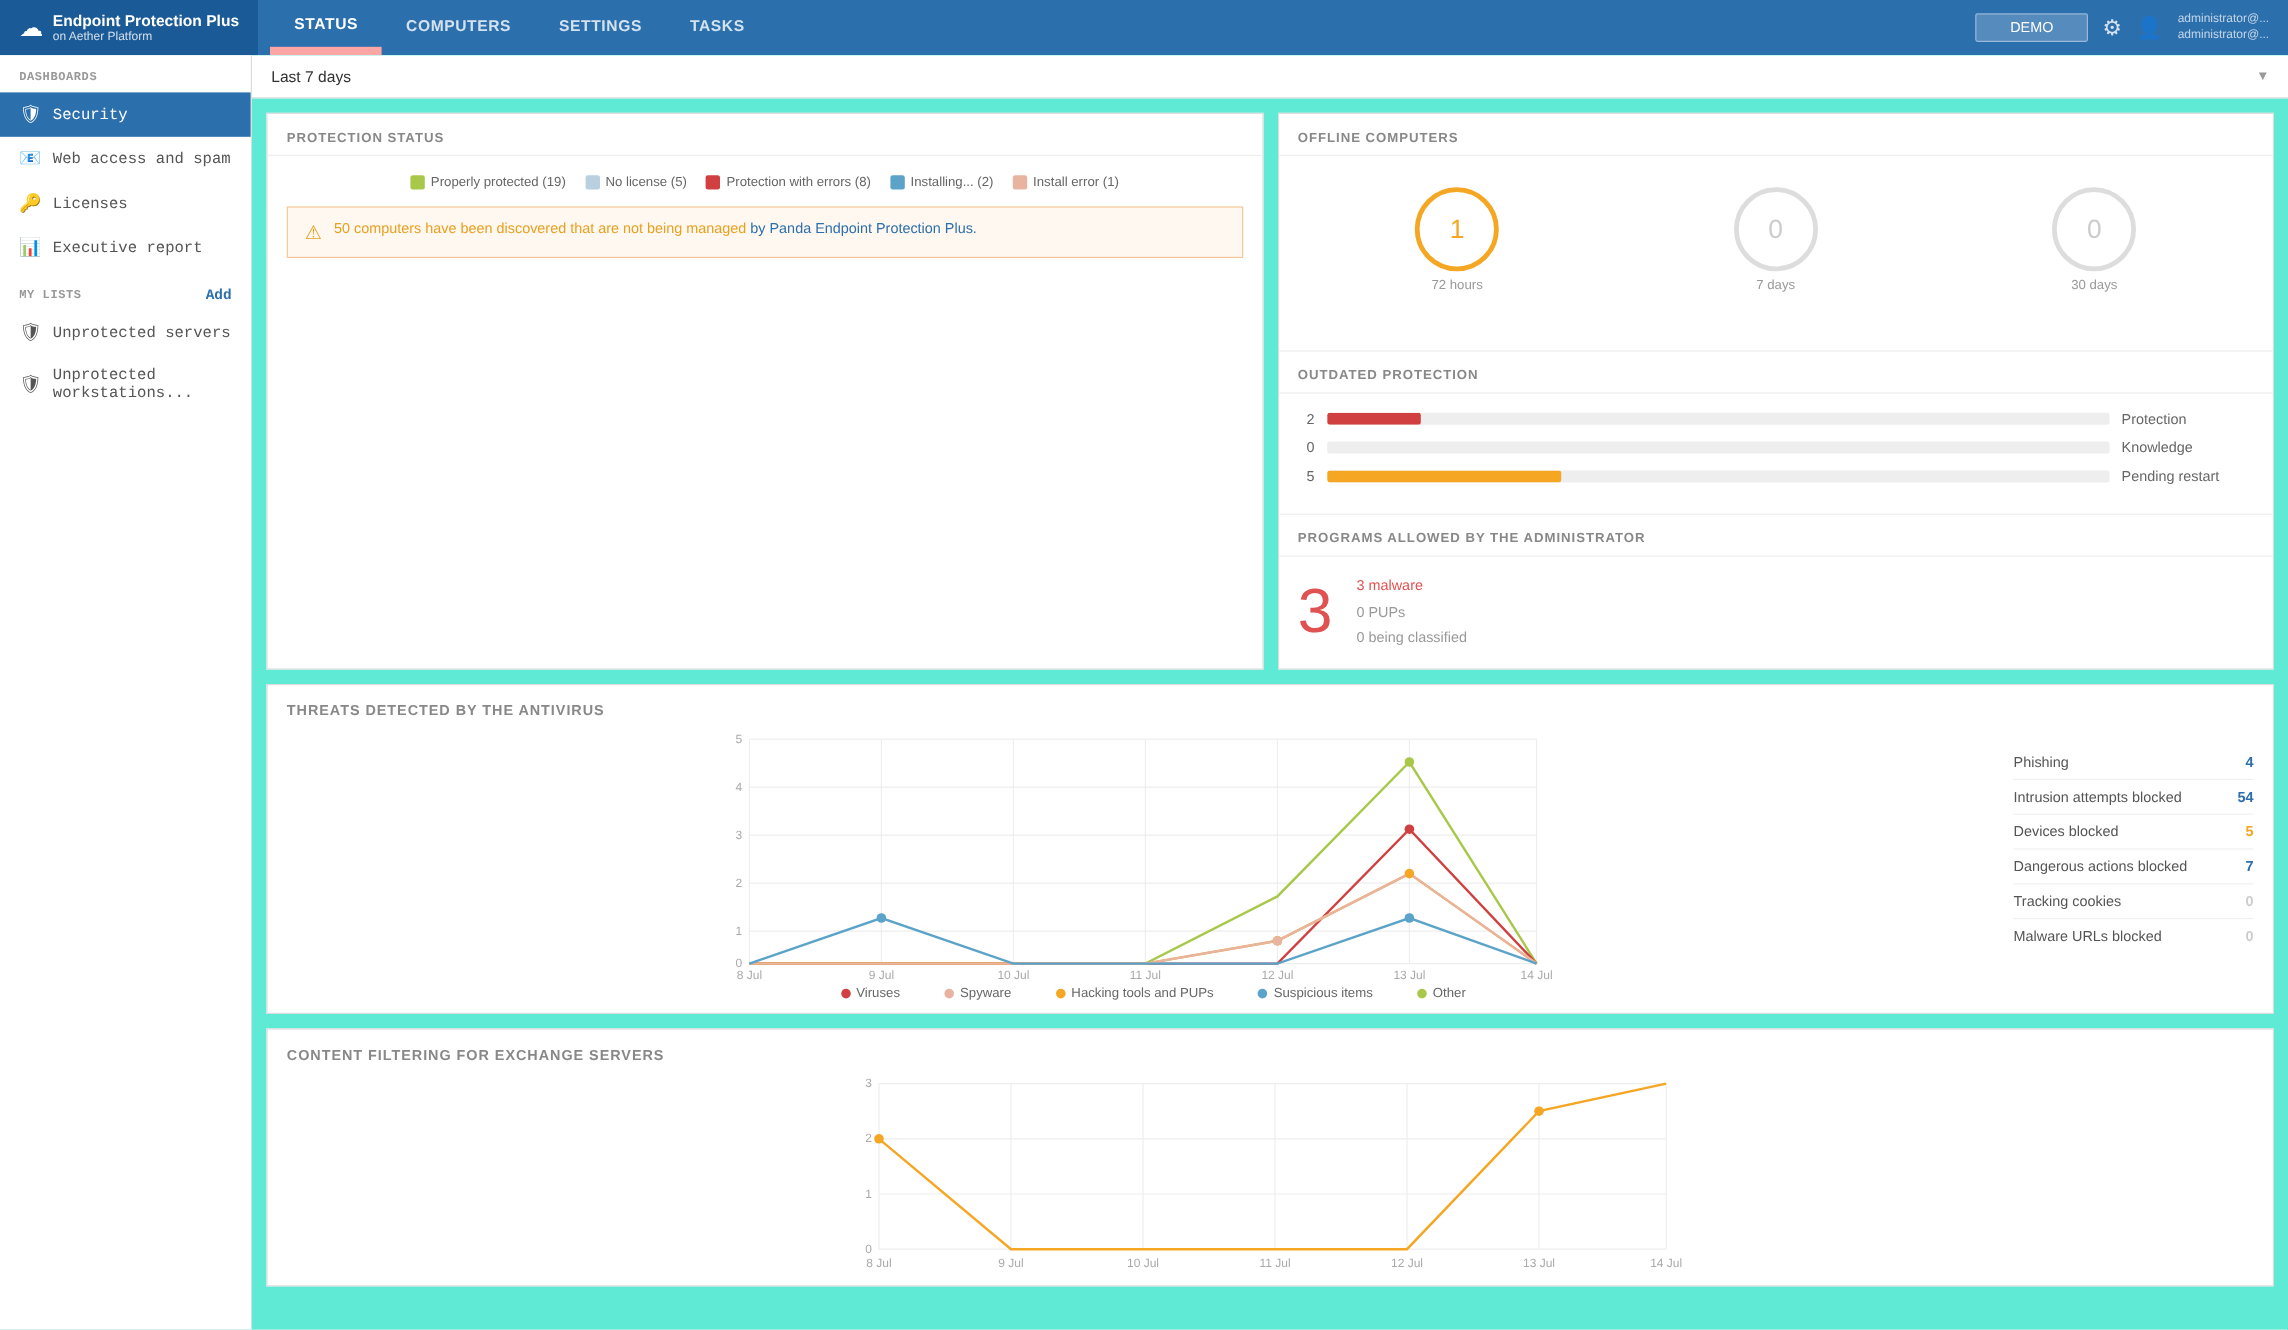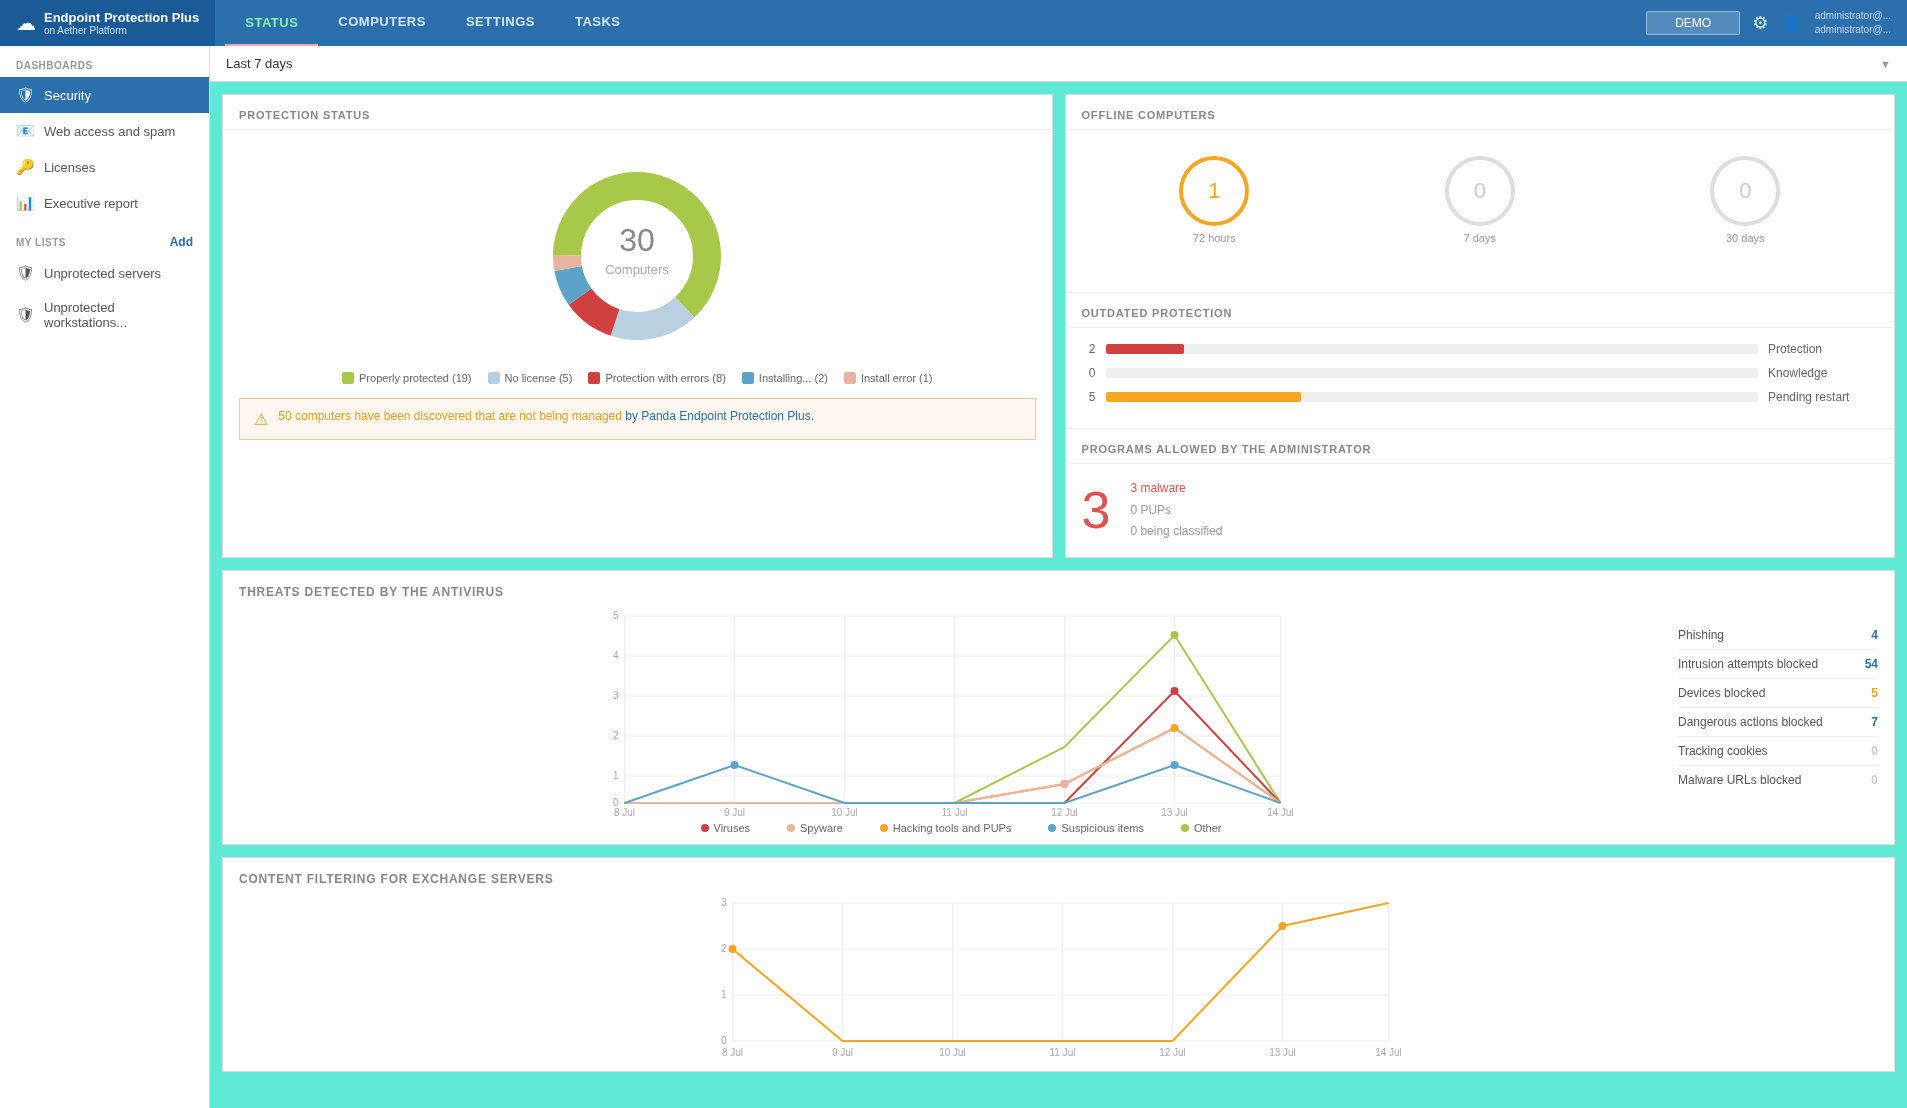--- a/index.html
+++ b/index.html
@@ -29,21 +29,21 @@
       display: flex; align-items: center;
       padding: 0 20px;
       height: 100%;
       font-size: 13px;
       font-weight: bold;
       color: rgba(255,255,255,0.8);
       cursor: pointer;
       border-bottom: 3px solid transparent;
       letter-spacing: 0.5px;
     }
-    .nav-tab.active { color: #86efac; border-bottom: 2px solid #fca5a5; }
+    .nav-tab.active { color: #ffffff; border-bottom: 7px solid #fca5a5; }
     .nav-right { margin-left: auto; display: flex; align-items: center; gap: 12px; padding-right: 16px; }
     .demo-btn {
       background: rgba(255,255,255,0.2);
       border: 1px solid rgba(255,255,255,0.4);
       color: white;
       padding: 4px 28px;
       font-size: 12px;
       cursor: pointer;
       border-radius: 2px;
     }
@@ -53,20 +53,21 @@
     
     .layout { display: flex; height: calc(100vh - 46px); }
 
     
     .sidebar {
       width: 210px;
       min-width: 210px;
       background: white;
       border-right: 1px solid #ddd;
       overflow-y: auto;
+      font-family: Liberation Mono, monospace;
     }
     .sidebar-section-title {
       font-size: 10px;
       font-weight: bold;
       color: #999;
       padding: 14px 16px 6px;
       letter-spacing: 0.5px;
     }
     .sidebar-item {
       display: flex;
@@ -344,40 +345,20 @@
         <option>Last 90 days</option>
       </select>
       <span class="dropdown-arrow">▼</span>
     </div>
 
     <div class="panels-row">
 
       <div class="panel panel-left">
         <div class="panel-title">PROTECTION STATUS</div>
         <div class="protection-body">
-          <div class="donut-container">
-            <svg class="donut-svg" width="200" height="200" viewBox="0 0 200 200">
-
-              <circle cx="100" cy="100" r="70" fill="none" stroke="#a8c84a" stroke-width="28" stroke-dasharray="277.1 162.7" stroke-dashoffset="109.95" transform="rotate(-90 100 100)"></circle>
-
-              <circle cx="100" cy="100" r="70" fill="none" stroke="#b8d0e0" stroke-width="28" stroke-dasharray="74.8 365" stroke-dashoffset="-167.15" transform="rotate(-90 100 100)"></circle>
-
-              <circle cx="100" cy="100" r="70" fill="none" stroke="#d04040" stroke-width="28" stroke-dasharray="44 395.8" stroke-dashoffset="-241.95" transform="rotate(-90 100 100)"></circle>
-
-              <circle cx="100" cy="100" r="70" fill="none" stroke="#5ba3c9" stroke-width="28" stroke-dasharray="30.8 409" stroke-dashoffset="-285.95" transform="rotate(-90 100 100)"></circle>
-
-              <circle cx="100" cy="100" r="70" fill="none" stroke="#e8b4a0" stroke-width="28" stroke-dasharray="13.2 426.6" stroke-dashoffset="-316.75" transform="rotate(-90 100 100)"></circle>
-              <text class="donut-center-text" x="100" y="95">
-                <tspan class="donut-number" x="100" dy="0" font-size="34" fill="#888" font-weight="300" text-anchor="middle">30</tspan>
-              </text>
-              <text class="donut-center-text" x="100" y="118">
-                <tspan font-size="13" fill="#aaa" text-anchor="middle">Computers</tspan>
-              </text>
-            </svg>
-          </div>
 
           <div class="legend">
             <div class="legend-item">
               <div class="legend-dot" style="background:#a8c84a;"></div>
               <span>Properly protected (19)</span>
             </div>
             <div class="legend-item">
               <div class="legend-dot" style="background:#b8d0e0;"></div>
               <span>No license (5)</span>
             </div>

